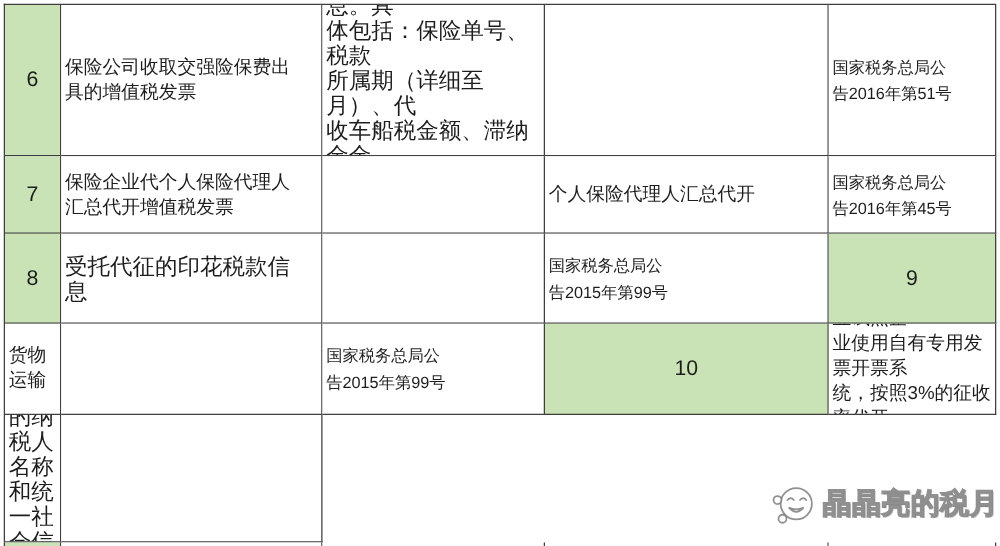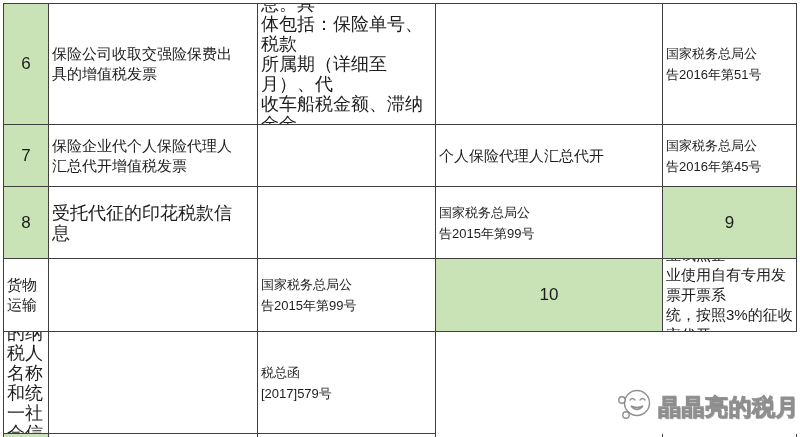--- a/index.html
+++ b/index.html
@@ -44,21 +44,21 @@
     display:grid;
     grid-template-columns:45px 209px 178px 227px 134px;
     grid-template-rows:3px;
     border-left:1px solid #3f3f3f;
   }
   .sliver div { border-right:1px solid #3f3f3f; background:#ffffff; }
   .sliver div.num { background:#c9e3b6; }
   
   .watermark {
     position:absolute; left:613px; top:387px;
-    display:flex; align-items:flex-end; gap:3px;
+    display:flex; align-items:flex-start; gap:3px;
     pointer-events:none;
     font-family:Liberation Mono, monospace;
   }
   .wm-text {
     font-size:23px;
     font-weight:bold;
     letter-spacing:0.5px;
     color:rgba(255,255,255,0.82);
     -webkit-text-stroke:1px rgba(125,125,125,0.85);
     text-shadow:1px 1px 0 rgba(130,130,130,0.55);
@@ -106,22 +106,20 @@
 告2015年第99号</div>
 
     <div class="cell num">10</div>
     <div class="cell item">互联网物流平台企业试点企
 业使用自有专用发票开票系
 统，按照3%的征收率代开
 专用发票</div>
     <div class="cell info">注明会员的纳税人名称
 和统一社会信用代码</div>
     <div class="cell remark"></div>
-    <div class="cell basis">税总函
-[2017]579号</div>
 
   </div>
 
   <div class="sliver">
     <div class="num"></div>
       <div></div>
       <div></div>
       <div></div>
       <div></div>
   </div>

